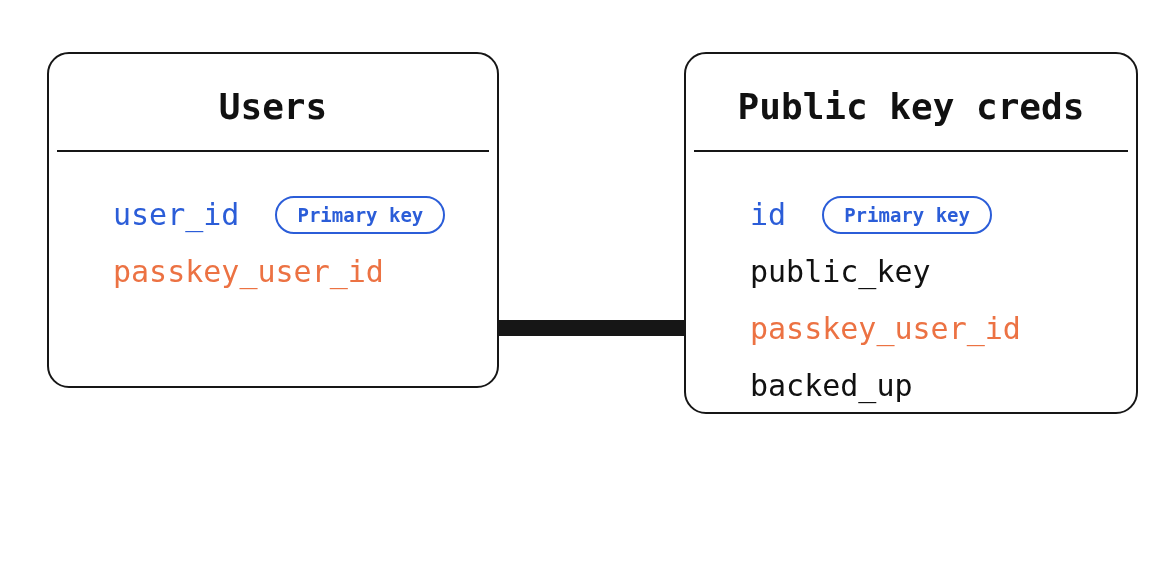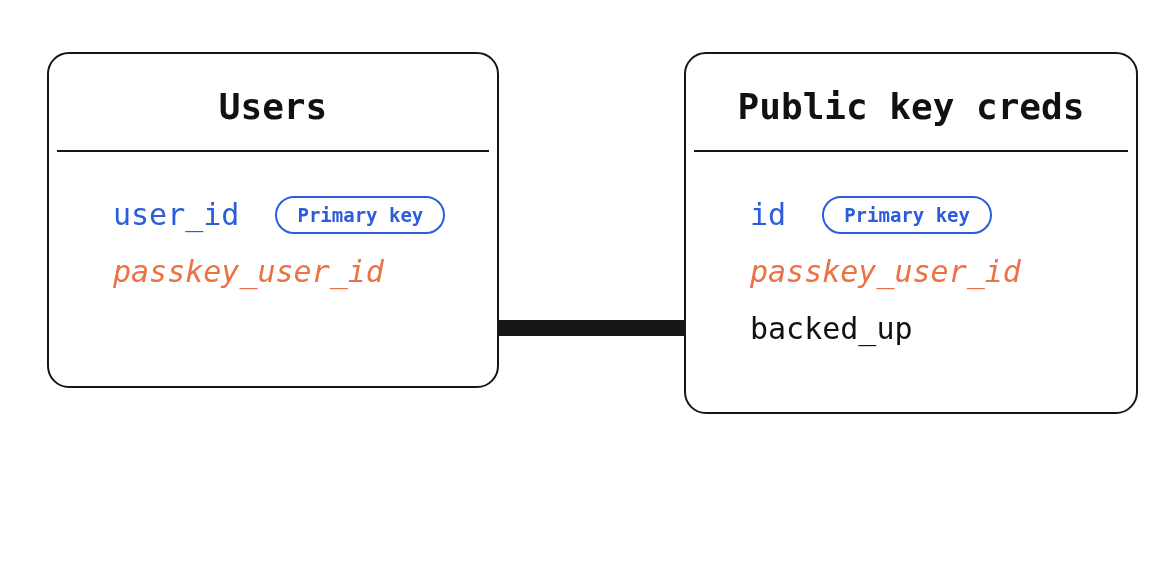--- a/index.html
+++ b/index.html
@@ -50,21 +50,21 @@
     display:flex;
     align-items:center;
     gap:28px;
     white-space:nowrap;
   }
   .field-name{
     font-size:30px;
     color:var(--ink);
   }
   .field-name.blue{color:var(--blue);}
-  .field-name.orange{color:var(--orange);font-style:italic;}
+  .field-name.orange{color:var(--orange);}
   .badge{
     display:inline-flex;
     align-items:center;
     justify-content:center;
     height:38px;
     padding:0 20px;
     border:2px solid var(--blue);
     border-radius:999px;
     color:var(--blue);
     font-size:19px;
@@ -103,20 +103,23 @@
   <section class="er-table" id="table-creds">
     <header>
       <h2>Public key creds</h2>
     </header>
     <div class="er-body">
         <div class="field-row">
           <span class="field-name blue">id</span>
           <span class="badge">Primary key</span>
         </div>
         <div class="field-row">
+          <span class="field-name">public_key</span>
+        </div>
+        <div class="field-row">
           <span class="field-name orange">passkey_user_id</span>
         </div>
         <div class="field-row">
           <span class="field-name">backed_up</span>
         </div>
       </div>
   </section>
 
 </div>
 

